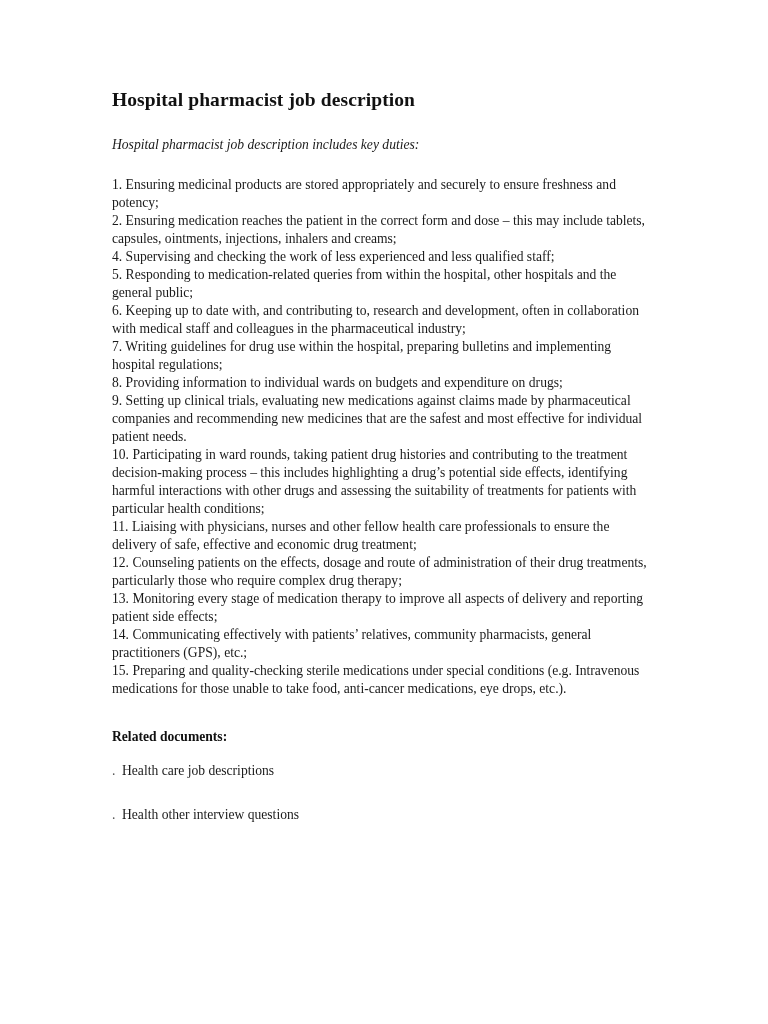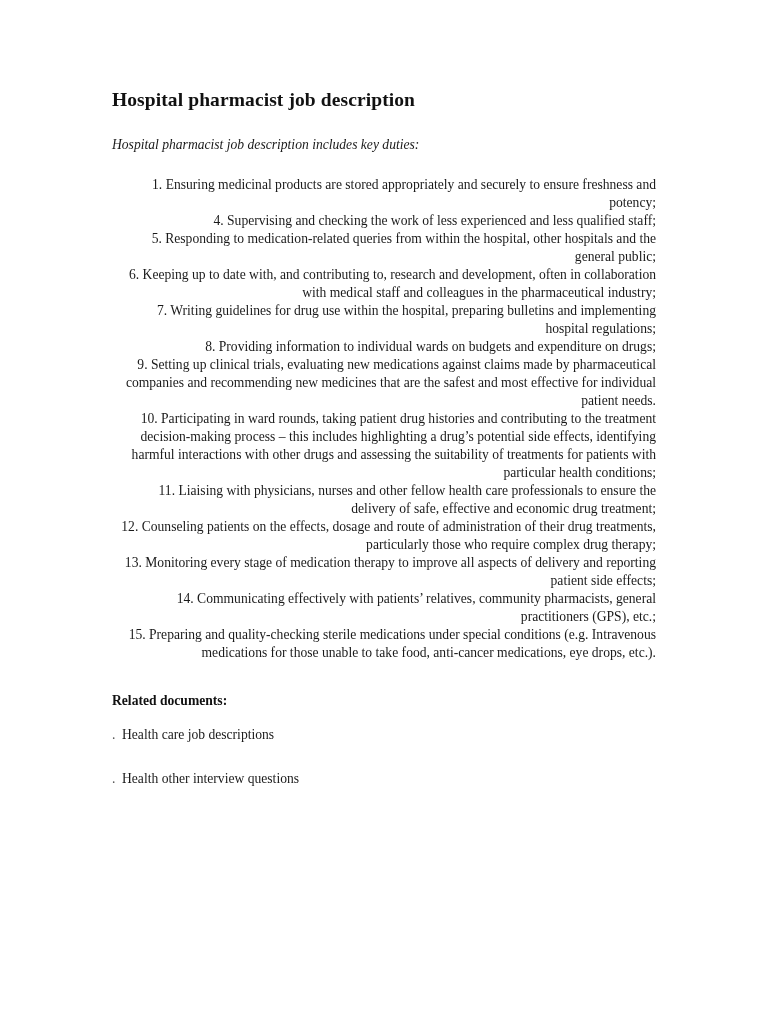--- a/index.html
+++ b/index.html
@@ -42,21 +42,21 @@
     list-style: none;
     margin: 22px 0 0 0;
     padding: 0;
   }
   .duty-item {
     font-size: 13.6px;
     line-height: 18px;
     margin: 0;
     padding: 0;
     color: #1a1a1a;
-    text-align: right;
+    text-align: left;
   }
   .related-heading {
     font-size: 13.6px;
     font-weight: bold;
     line-height: 18px;
     margin: 30px 0 0 0;
     color: #111111;
   }
   .related-list {
     list-style: none;
@@ -87,20 +87,21 @@
 <body>
 
 <div class="page">
 
   <h1 class="doc-title">Hospital pharmacist job description</h1>
 
   <p class="intro">Hospital pharmacist job description includes key duties:</p>
 
   <ul class="duties-list">
     <li class="duty-item">1. Ensuring medicinal products are stored appropriately and securely to ensure freshness and potency;</li>
+    <li class="duty-item">2. Ensuring medication reaches the patient in the correct form and dose – this may include tablets, capsules, ointments, injections, inhalers and creams;</li>
     <li class="duty-item">4. Supervising and checking the work of less experienced and less qualified staff;</li>
     <li class="duty-item">5. Responding to medication-related queries from within the hospital, other hospitals and the general public;</li>
     <li class="duty-item">6. Keeping up to date with, and contributing to, research and development, often in collaboration with medical staff and colleagues in the pharmaceutical industry;</li>
     <li class="duty-item">7. Writing guidelines for drug use within the hospital, preparing bulletins and implementing hospital regulations;</li>
     <li class="duty-item">8. Providing information to individual wards on budgets and expenditure on drugs;</li>
     <li class="duty-item">9. Setting up clinical trials, evaluating new medications against claims made by pharmaceutical companies and recommending new medicines that are the safest and most effective for individual patient needs.</li>
     <li class="duty-item">10. Participating in ward rounds, taking patient drug histories and contributing to the treatment decision-making process – this includes highlighting a drug’s potential side effects, identifying harmful interactions with other drugs and assessing the suitability of treatments for patients with particular health conditions;</li>
     <li class="duty-item">11. Liaising with physicians, nurses and other fellow health care professionals to ensure the delivery of safe, effective and economic drug treatment;</li>
     <li class="duty-item">12. Counseling patients on the effects, dosage and route of administration of their drug treatments, particularly those who require complex drug therapy;</li>
     <li class="duty-item">13. Monitoring every stage of medication therapy to improve all aspects of delivery and reporting patient side effects;</li>

